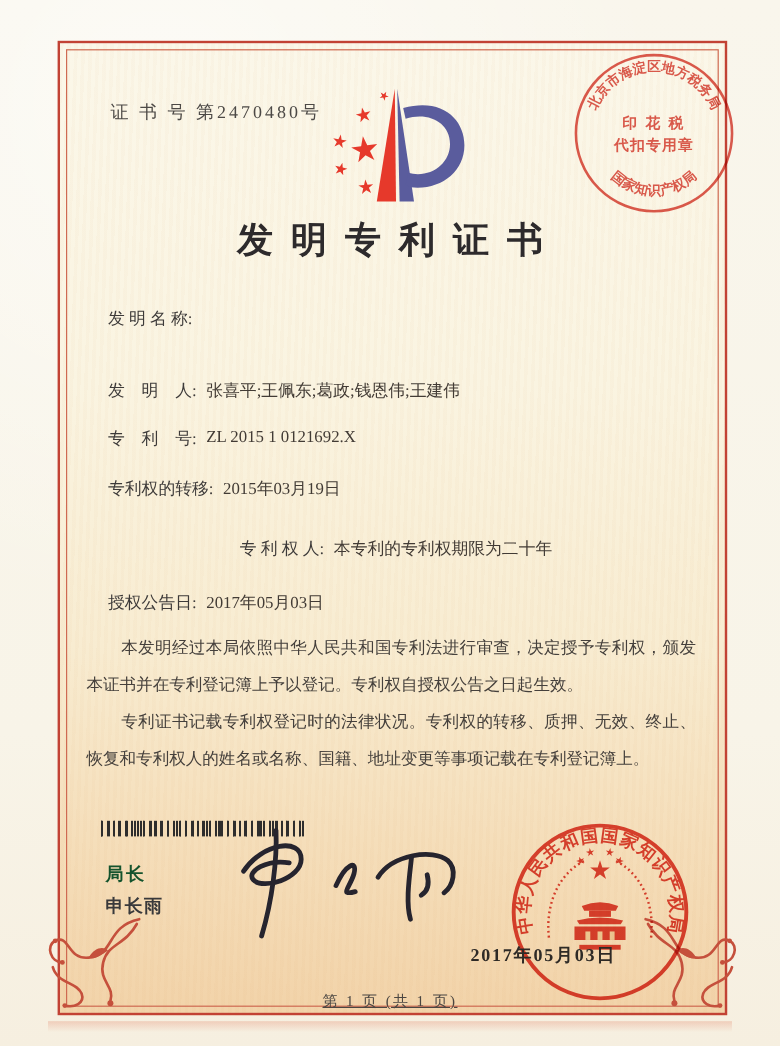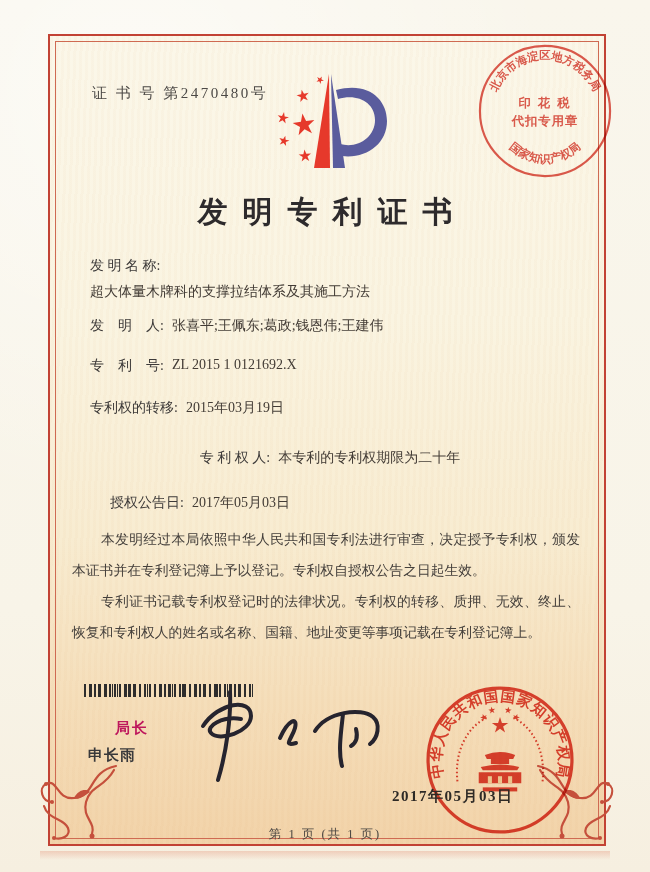--- a/index.html
+++ b/index.html
@@ -26,48 +26,48 @@
   }
   .frame-inner{
     left:55px;top:41px;width:544px;height:798px;z-index:2;
     border:1px solid #cf6a52;box-sizing:border-box;
   }
   .cert-no{
     left:92px;top:84px;z-index:3;font-size:15px;letter-spacing:2.5px;color:#4c4946;
   }
   .logo{left:272px;top:66px;width:126px;height:110px;z-index:3;}
   .title{
-    left:0;right:0;top:192px;z-index:3;text-align:center;
+    left:0;right:0;top:180px;z-index:3;text-align:center;
     font-size:30px;font-weight:700;letter-spacing:15px;text-indent:15px;color:#2d2a2c;
   }
   .frow{z-index:3;left:90px;width:480px;display:flex;gap:8px;font-size:14px;white-space:nowrap;}
   .frow .lab{color:#3d3a39;flex:0 0 auto;}
   .frow .val{color:#423b35;}
-  .r1{top:257px;flex-direction:column;} .r2{top:317px;} .r3{top:357px;} .r4{top:399px;} .r5{top:449px;justify-content:center;} .r6{top:494px;margin-left:20px;}
+  .r1{top:257px;flex-direction:column;} .r2{top:317px;} .r3{top:357px;} .r4{top:399px;} .r5{top:449px;justify-content:center;} .r6{top:494px;}
   .body-text{
     left:72px;top:524px;width:508px;z-index:3;
     font-size:13.8px;line-height:31px;color:#45403c;text-align:justify;
   }
   .body-text p{margin:0;text-indent:2.1em;}
   .barcode{
     left:84px;top:684px;width:170px;height:13px;z-index:3;
     background:
       repeating-linear-gradient(90deg,#2e2d2d 0 2px,rgba(0,0,0,0) 2px 5px),
       repeating-linear-gradient(90deg,#2e2d2d 0 1px,rgba(0,0,0,0) 1px 7px),
       repeating-linear-gradient(90deg,#2e2d2d 0 1px,rgba(0,0,0,0) 1px 11px);
   }
-  .signer-title{left:88px;top:719px;z-index:3;font-size:15px;font-weight:700;color:#be185d;
-    font-family:"Liberation Sans","DejaVu Sans",sans-serif;letter-spacing:2px;margin-left:27px;}
+  .signer-title{left:88px;top:719px;z-index:3;font-size:15px;font-weight:700;color:#14532d;
+    font-family:"Liberation Sans","DejaVu Sans",sans-serif;letter-spacing:2px;}
   .signer-name{left:88px;top:746px;z-index:3;font-size:15px;font-weight:700;color:#39393b;
     font-family:"Liberation Sans","DejaVu Sans",sans-serif;letter-spacing:1px;}
   .signature{left:185px;top:686px;width:215px;height:102px;z-index:4;}
   .cnipa-seal{left:424px;top:684px;width:152px;height:152px;z-index:5;opacity:.93;mix-blend-mode:multiply;}
   .seal-date{left:392px;top:787px;z-index:6;font-size:15px;font-weight:700;letter-spacing:1.5px;color:#2e2a26;}
   .tax-stamp{left:476px;top:42px;width:138px;height:138px;z-index:5;opacity:.88;mix-blend-mode:multiply;}
-  .footer-page{left:0;right:0;top:826px;z-index:3;text-align:center;font-size:12.5px;color:#4b4642;letter-spacing:2px;}
+  .footer-page{left:0;right:0;top:826px;z-index:3;text-align:center;font-size:12.5px;color:#4b4642;letter-spacing:2px;text-decoration:underline;}
   .flourish{width:86px;height:84px;z-index:2;}
   .fl-left{left:36px;top:762px;}
   .fl-right{left:532px;top:762px;transform:scaleX(-1);}
   .scan-edge{left:40px;right:40px;top:851px;height:9px;z-index:1;
     background:linear-gradient(180deg,rgba(222,118,88,.28),rgba(222,118,88,0));}
 </style>
 </head>
 <body>
 
 <div class="abs cert-bg"></div>
@@ -92,21 +92,20 @@
   </g>
   <polygon points="57,8 42,102 58,102" fill="#e6392b"></polygon>
   <polygon points="59,8 61,102 73,102" fill="#5a5c9d"></polygon>
   <path fill="#5a5c9d" d="M64,24 C96,15 115,33 115,55 C115,78 94,93 70,90 L66,88 L68,78 C86,83 103,71 103,54 C103,36 85,27 66,33 Z"></path>
 </svg>
 
 <div class="abs title">发明专利证书</div>
 
 <div class="abs frow r1">
   <span class="lab">发 明 名 称:</span>
-  <span class="val">超大体量木牌科的支撑拉结体系及其施工方法</span>
 </div>
 <div class="abs frow r2">
   <span class="lab">发　明　人:</span>
   <span class="val">张喜平;王佩东;葛政;钱恩伟;王建伟</span>
 </div>
 <div class="abs frow r3">
   <span class="lab">专　利　号:</span>
   <span class="val">ZL 2015 1 0121692.X</span>
 </div>
 <div class="abs frow r4">

